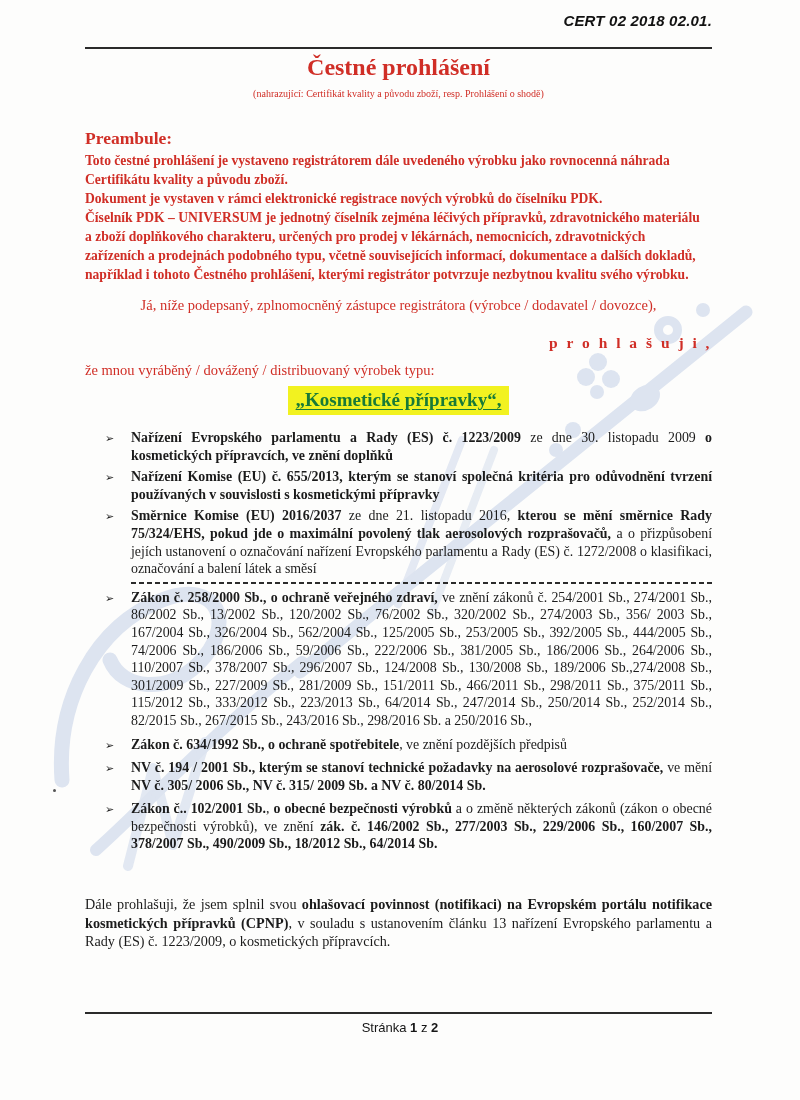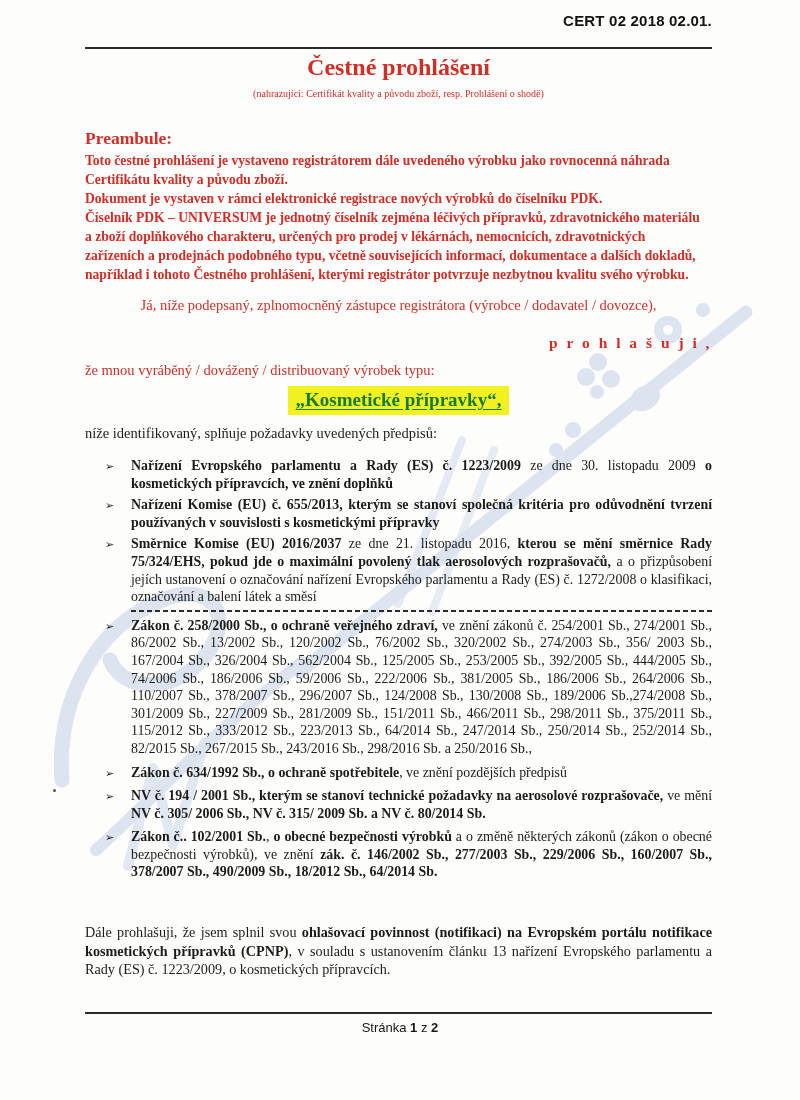--- a/index.html
+++ b/index.html
@@ -9,21 +9,21 @@
     margin:0 auto;
     background:#fdfdfc;
     overflow:hidden;
     font-family:"Liberation Serif", serif;
     color:var(--text_black,#1b1b1b);
   }
   .watermark{position:absolute;left:0;top:0;z-index:0;pointer-events:none;}
   .doc-code{
     position:absolute;top:12px;right:88px;z-index:2;
     font-family:"Liberation Sans", sans-serif;
-    font-weight:bold;font-size:15px;letter-spacing:.2px;
+    font-weight:bold;font-style:italic;font-size:15px;letter-spacing:.2px;
     color:#121212;
   }
   .top-rule{position:absolute;top:47px;left:85px;right:88px;height:2px;background:#2a2a2a;z-index:2;}
   .content{position:relative;z-index:1;padding:54px 88px 0 85px;}
   .red{color:var(--accent_red,#d02e26);}
   .center{text-align:center;}
   .title{margin:0;font-size:24px;line-height:26px;font-weight:bold;text-align:center;}
   .subtitle{margin-top:4px;font-size:10px;line-height:19px;font-weight:normal;text-align:center;}
   .preamble-head{margin-top:24px;font-size:17.5px;line-height:22px;font-weight:bold;}
   .preamble-body{margin-top:2px;font-size:13.6px;font-weight:bold;}
@@ -118,21 +118,20 @@
       </div>
 
     <div class="opening red center">Já, níže podepsaný, zplnomocněný zástupce registrátora (výrobce / dodavatel / dovozce),</div>
     <div class="declare red center">p r o h l a š u j i ,</div>
     <div class="product-intro red">že mnou vyráběný / dovážený / distribuovaný výrobek typu:</div>
 
     <div class="product-line center">
       <span class="product-type">„Kosmetické přípravky“,</span>
     </div>
 
-    <div class="compliance">níže identifikovaný, splňuje požadavky uvedených předpisů:</div>
 
     <ul class="arrow-list">
         <li><span class="marker">➢</span><span><b>Nařízení Evropského parlamentu a Rady (ES) č. 1223/2009 </b><span>ze dne 30. listopadu 2009 </span><b>o kosmetických přípravcích, ve znění doplňků</b></span></li>
         <li><span class="marker">➢</span><span><b>Nařízení Komise (EU) č. 655/2013, kterým se stanoví společná kritéria pro odůvodnění tvrzení používaných v souvislosti s kosmetickými přípravky</b></span></li>
         <li><span class="marker">➢</span><span><b>Směrnice Komise (EU) 2016/2037 </b><span>ze dne 21. listopadu 2016, </span><b>kterou se mění směrnice Rady 75/324/EHS, pokud jde o maximální povolený tlak aerosolových rozprašovačů, </b><span>a o přizpůsobení jejích ustanovení o označování nařízení Evropského parlamentu a Rady (ES) č. 1272/2008 o klasifikaci, označování a balení látek a směsí</span></span></li>
       </ul>
 
     <div class="dashed-sep"></div>
 
     <ul class="arrow-list laws">

